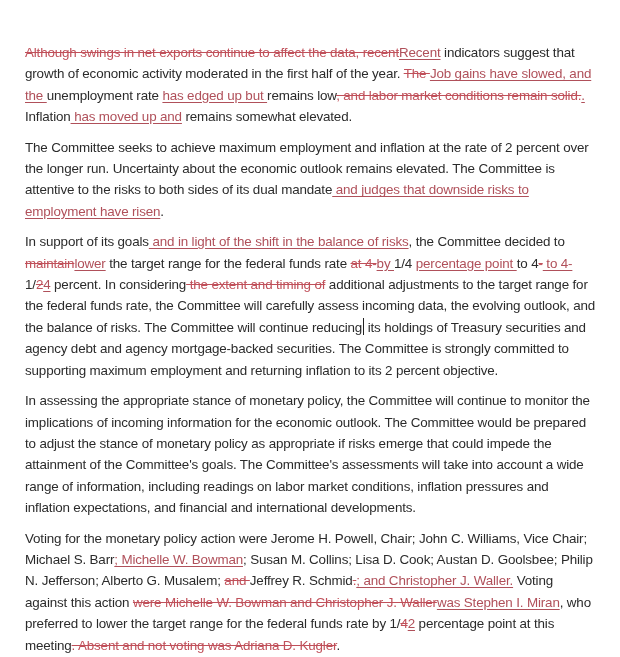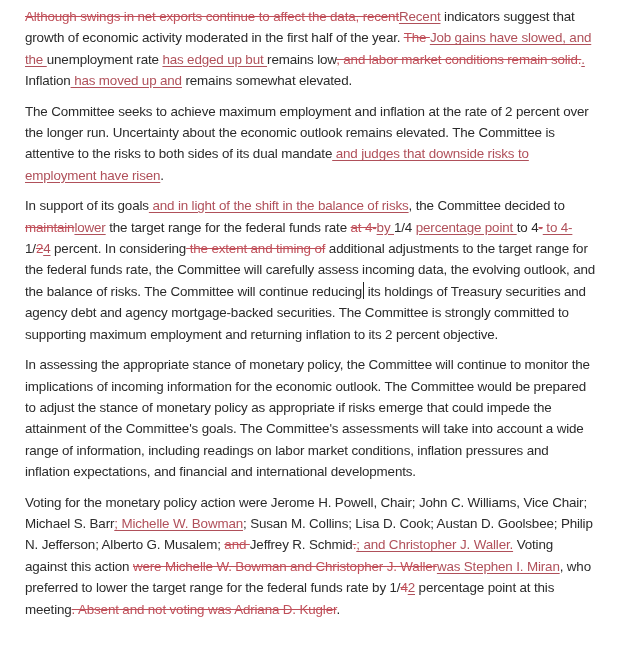--- a/index.html
+++ b/index.html
@@ -13,20 +13,21 @@
       overflow: hidden;
     }
     .doc {
       position: relative;
       padding: 6px 24px 0 25px;
       font-family: "Liberation Sans", sans-serif;
       font-size: 13.4px;
       line-height: 21.4px;
       color: #2b2b2b;
       letter-spacing: -0.15px;
+      margin-top: 36px;
     }
     .para {
       margin: 0 0 9px 0;
     }
     .del {
       color: #c0505a;
       text-decoration: line-through;
       text-decoration-color: #c0505a;
     }
     .ins {

